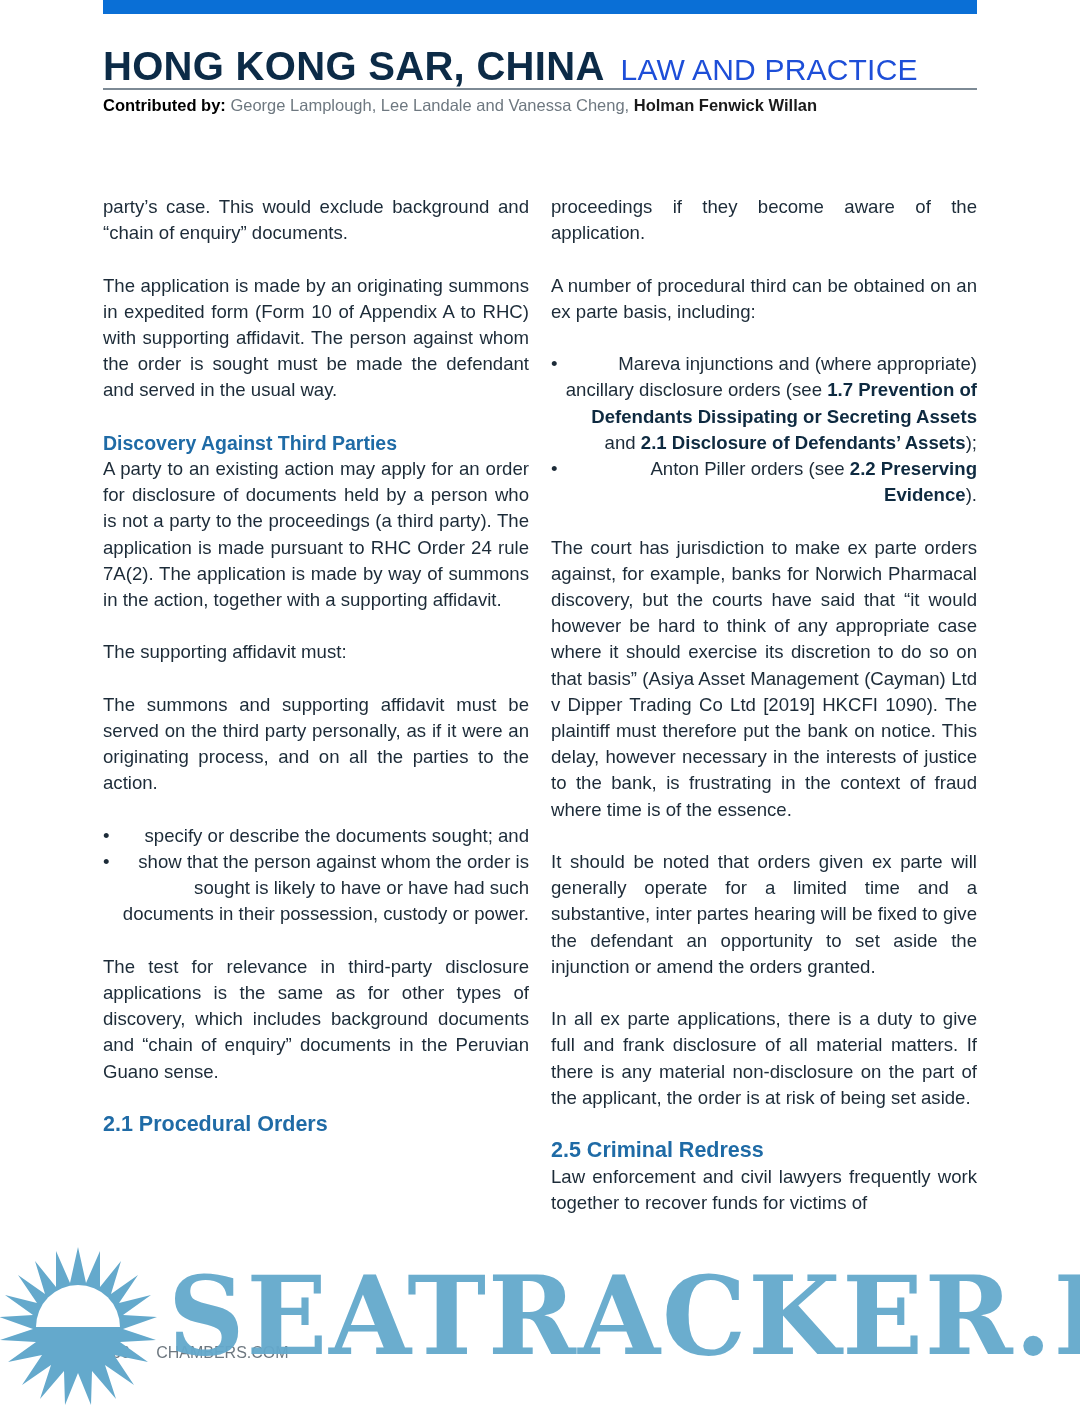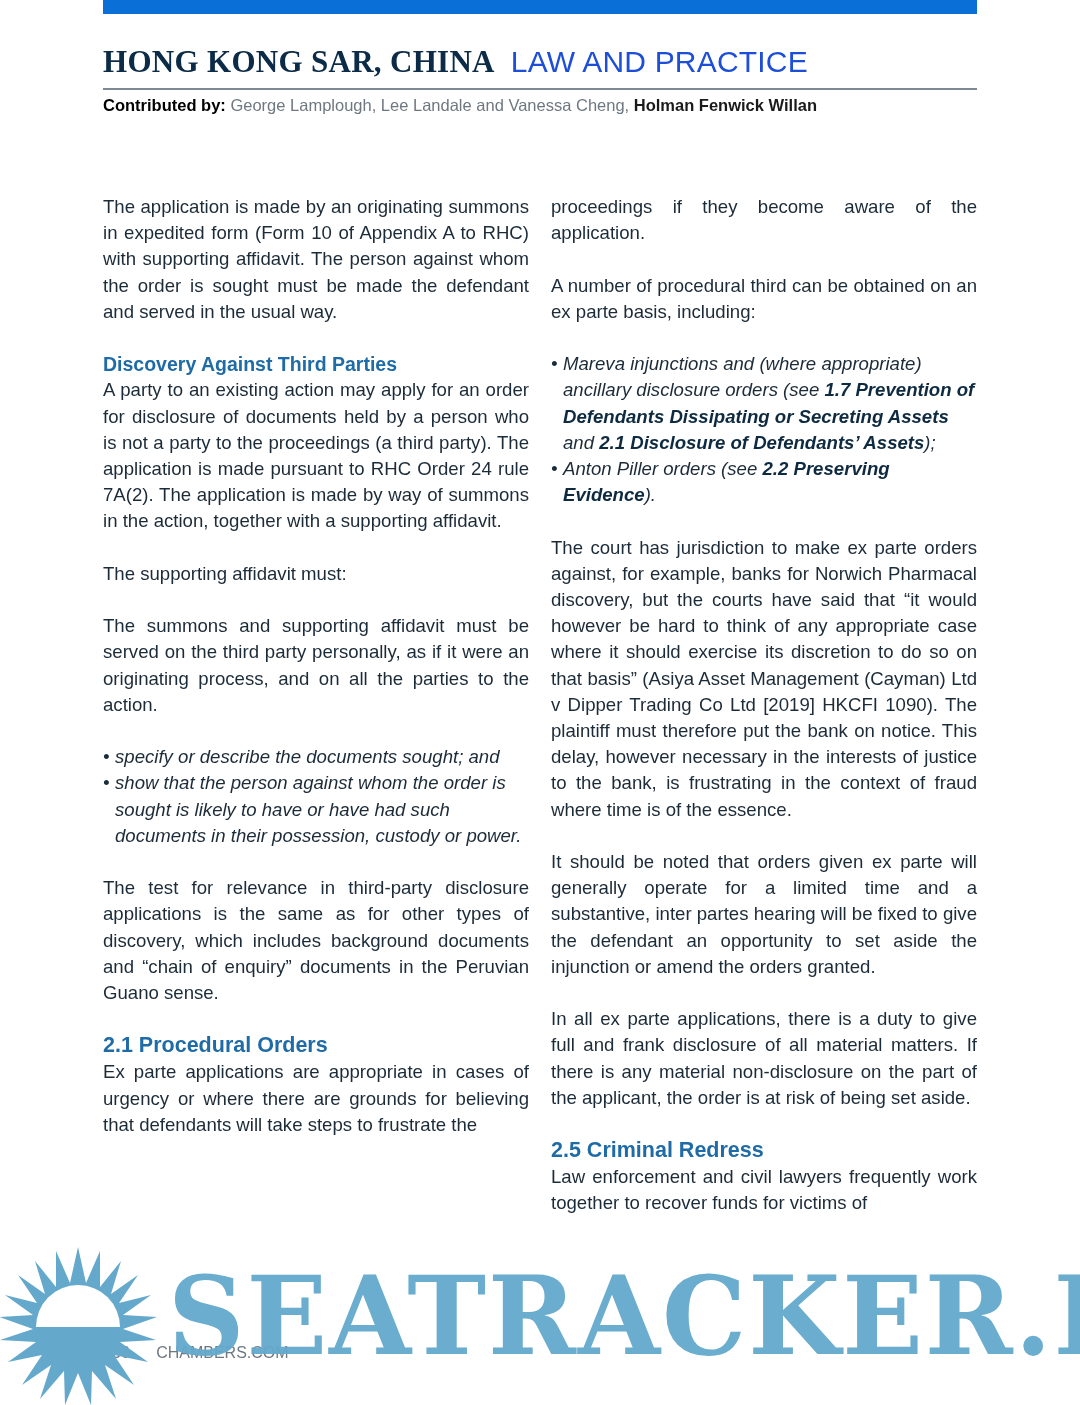--- a/index.html
+++ b/index.html
@@ -5,36 +5,36 @@
   html, body { margin: 0; padding: 0; }
   body {
     width: 1080px; height: 1405px; position: relative; overflow: hidden;
     background: #ffffff;
     font-family: "Liberation Sans", "DejaVu Sans", sans-serif;
     color: #1c2b38;
   }
   .topbar { position: absolute; left: 103px; top: 0; width: 874px; height: 14px; background: #0a6fd6; }
   .header { position: absolute; left: 103px; top: 44px; width: 874px; }
   .title-row { display: flex; align-items: baseline; height: 44px; border-bottom: 2px solid #7d8a95; }
-  .title-main { font-size: 31px; font-weight: bold; color: #0c2b47; letter-spacing: 0.3px; font-family: Liberation Serif, serif; }
+  .title-main { font-size: 40px; font-weight: bold; color: #0c2b47; letter-spacing: 0.3px; }
   .title-sub { font-size: 30px; font-weight: normal; color: #1d4ed8; margin-left: 16px; letter-spacing: 0.2px; }
   .contrib { font-size: 16.5px; margin-top: 6px; color: #111; white-space: nowrap; }
   .contrib .lbl { font-weight: bold; color: #000000; }
   .contrib .names { color: #6e7880; }
   .contrib .firm { font-weight: bold; color: #1a1a1a; margin-top: 39px; }
 
   .col { position: absolute; top: 194px; width: 426px; font-size: 18.6px; line-height: 26.2px; color: #1c2b38; }
   .col.left { left: 103px; }
   .col.right { left: 551px; }
   .p { margin: 0 0 26.2px 0; text-align: justify; }
   .p.nom { margin-bottom: 0; }
   .subhead { color: #1f6ba6; font-size: 19.5px; line-height: 26.2px; margin: 0; }
   .sechead { color: #1f6ba6; font-size: 21.5px; line-height: 27px; margin: 0; }
   ul.bul { list-style: none; padding: 0; margin: 0 0 26.2px 0; }
-  ul.bul li { position: relative; padding-left: 12px; text-align: left; font-style: italic; }
+  ul.bul li { position: relative; padding-left: 12px; text-align: right; }
   ul.bul li::before { content: "•"; position: absolute; left: 0; top: 0; color: #1c2b38; }
   b.ref { font-weight: bold; color: #0e2a40; }
 
   .footer { position: absolute; left: 103px; top: 1344px; font-size: 16px; color: #6e7880; }
   .footer .pg { margin-right: 22px; }
 
   .watermark { position: absolute; left: 0; top: 1240px; width: 1080px; height: 165px; pointer-events: none; }
   .wm-text { position: absolute; left: 168px; top: 1262px; font-family: "DejaVu Serif", "Liberation Serif", serif; font-weight: bold;
     font-size: 108px; letter-spacing: 2px; color: #64a9cc; opacity: 0.95; line-height: 1; white-space: nowrap;
     transform: scaleX(0.98); transform-origin: left top; }
@@ -50,32 +50,32 @@
     <span class="title-sub">LAW AND PRACTICE</span>
   </div>
   <div class="contrib">
     <span class="lbl">Contributed by:</span>
     <span class="names">George Lamplough, Lee Landale and Vanessa Cheng,</span>
     <span class="firm">Holman Fenwick Willan</span>
   </div>
 </div>
 
 <div class="col left">
+  <p class="p">party’s case. This would exclude background and “chain of enquiry” documents.</p>
   <p class="p">The application is made by an originating summons in expedited form (Form 10 of Appendix A to RHC) with supporting affidavit. The person against whom the order is sought must be made the defendant and served in the usual way.</p>
   <h3 class="subhead">Discovery Against Third Parties</h3>
   <p class="p">A party to an existing action may apply for an order for disclosure of documents held by a person who is not a party to the proceedings (a third party). The application is made pursuant to RHC Order 24 rule 7A(2). The application is made by way of summons in the action, together with a supporting affidavit.</p>
   <p class="p">The supporting affidavit must:</p>
   <p class="p">The summons and supporting affidavit must be served on the third party personally, as if it were an originating process, and on all the parties to the action.</p>
   <ul class="bul">
     <li>specify or describe the documents sought; and</li>
     <li>show that the person against whom the order is sought is likely to have or have had such documents in their possession, custody or power.</li>
   </ul>
   <p class="p">The test for relevance in third-party disclosure applications is the same as for other types of discovery, which includes background documents and “chain of enquiry” documents in the Peruvian Guano sense.</p>
   <h2 class="sechead">2.1  Procedural Orders</h2>
-  <p class="p nom">Ex parte applications are appropriate in cases of urgency or where there are grounds for believing that defendants will take steps to frustrate the</p>
 </div>
 
 <div class="col right">
   <p class="p">proceedings if they become aware of the application.</p>
   <p class="p">A number of procedural third can be obtained on an ex parte basis, including:</p>
   <ul class="bul">
     <li><span>Mareva injunctions and (where appropriate) ancillary disclosure orders (see </span><b class="ref">1.7 Prevention of Defendants Dissipating or Secreting Assets</b><span> and </span><b class="ref">2.1 Disclosure of Defendants’ Assets</b><span>);</span></li>
     <li><span>Anton Piller orders (see </span><b class="ref">2.2 Preserving Evidence</b><span>).</span></li>
   </ul>
   <p class="p">The court has jurisdiction to make ex parte orders against, for example, banks for Norwich Pharmacal discovery, but the courts have said that “it would however be hard to think of any appropriate case where it should exercise its discretion to do so on that basis” (Asiya Asset Management (Cayman) Ltd v Dipper Trading Co Ltd [2019] HKCFI 1090). The plaintiff must therefore put the bank on notice. This delay, however necessary in the interests of justice to the bank, is frustrating in the context of fraud where time is of the essence.</p>

